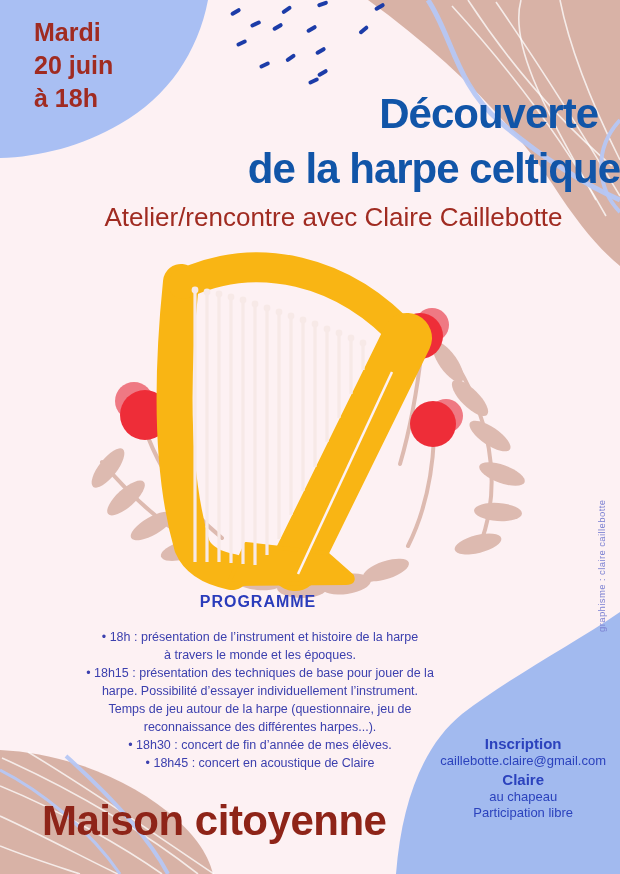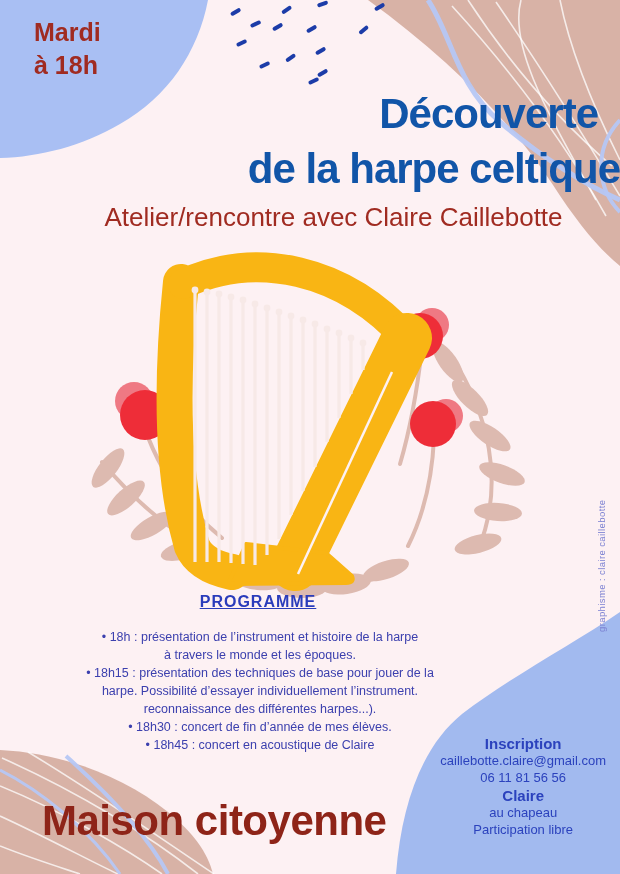--- a/index.html
+++ b/index.html
@@ -28,21 +28,21 @@
   .dash{position:absolute;width:11px;height:3.5px;border-radius:2px;
         background:var(--dash_navy,#1c3ca8);}
   .title{position:absolute;left:0;right:0;top:86px;text-align:right;
          color:var(--title_blue,#1155a8);font-weight:bold;font-size:42px;
          line-height:55px;letter-spacing:-1px;}
   .title .l1{transform:translateX(-22px);}
   .subtitle{position:absolute;left:0;right:0;top:202px;text-align:center;
             font-size:26px;color:var(--date_red,#a02b21);padding-left:47px;}
   .program-heading{position:absolute;left:0;width:516px;top:593px;text-align:center;
                    font-size:16px;font-weight:bold;letter-spacing:1px;
-                   color:var(--heading_blue,#2a3cbb);text-decoration:underline;}
+                   color:var(--heading_blue,#2a3cbb);}
   .program-lines{position:absolute;left:2px;width:516px;top:628px;text-align:center;
                  font-size:12.5px;line-height:18px;color:var(--body_indigo,#3c40ae);}
   .venue{position:absolute;left:42px;top:797px;font-size:42px;font-weight:bold;
          letter-spacing:-0.5px;color:var(--venue_red,#8e2418);text-align:center;}
   .contact{position:absolute;right:14px;top:734px;text-align:center;
            color:var(--contact_blue,#2b42bd);font-size:13px;line-height:16.5px;}
   .contact .hd{font-size:15px;font-weight:bold;line-height:19px;}
   .credit{position:absolute;left:596px;top:632px;transform-origin:0 0;
           transform:rotate(-90deg);font-size:9.5px;letter-spacing:.4px;
           color:var(--credit_blue,#7b80d2);white-space:nowrap;}
@@ -89,20 +89,21 @@
     <span class="dash" style="left:317px;top:71px;transform:rotate(-30deg)"></span>
     <span class="dash" style="left:308px;top:79px;transform:rotate(-25deg)"></span>
     <span class="dash" style="left:358px;top:28px;transform:rotate(-40deg)"></span>
     <span class="dash" style="left:374px;top:5px;transform:rotate(-30deg)"></span>
     <span class="dash" style="left:230px;top:10px;transform:rotate(-30deg)"></span>
     <span class="dash" style="left:250px;top:22px;transform:rotate(-25deg)"></span>
   </div>
 
   <div class="date">
       <div>Mardi</div>
+      <div>20 juin</div>
       <div>à 18h</div>
     </div>
 
   <div class="title">
     <div class="l1">Découverte</div>
     <div class="l2">de la harpe celtique</div>
   </div>
 
   <div class="subtitle">Atelier/rencontre avec Claire Caillebotte</div>
 
@@ -182,31 +183,31 @@
         <circle class="string-dot" cx="303" cy="93" r="3.4"></circle>
     </g>
   </svg>
 
   <div class="program-heading">PROGRAMME</div>
   <div class="program-lines">
       <div>• 18h : présentation de l’instrument et histoire de la harpe</div>
       <div>à travers le monde et les époques.</div>
       <div>• 18h15 : présentation des techniques de base pour jouer de la</div>
       <div>harpe. Possibilité d’essayer individuellement l’instrument.</div>
+      <div>Temps de jeu autour de la harpe (questionnaire, jeu de</div>
       <div>reconnaissance des différentes harpes...).</div>
       <div>• 18h30 : concert de fin d’année de mes élèves.</div>
       <div>• 18h45 : concert en acoustique de Claire</div>
     </div>
 
   <div class="venue">Maison citoyenne</div>
 
   <div class="contact">
     <div class="hd">Inscription</div>
     <div>caillebotte.claire@gmail.com</div>
-    <div>06 11 81 56 56</div>
     <div class="hd">Claire</div>
     <div>
         <div>au chapeau</div>
         <div>Participation libre</div>
       </div>
   </div>
 
   <div class="credit">graphisme : claire caillebotte</div>
 
 </div>

